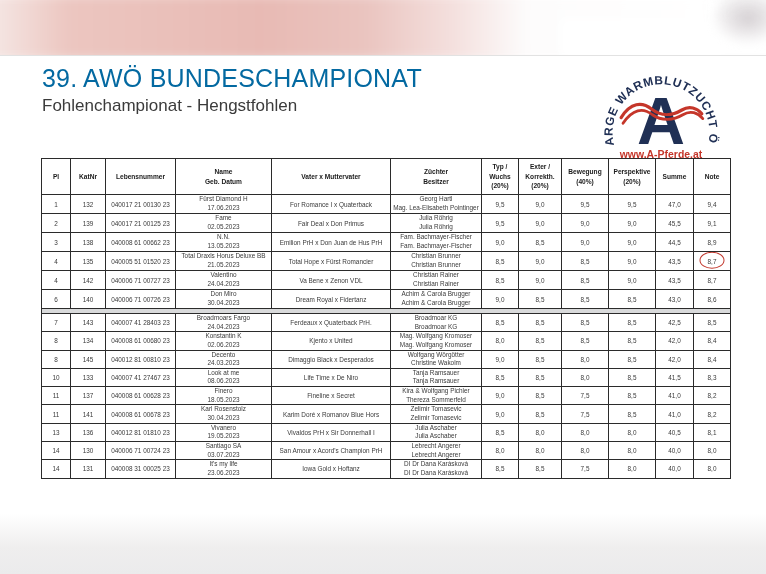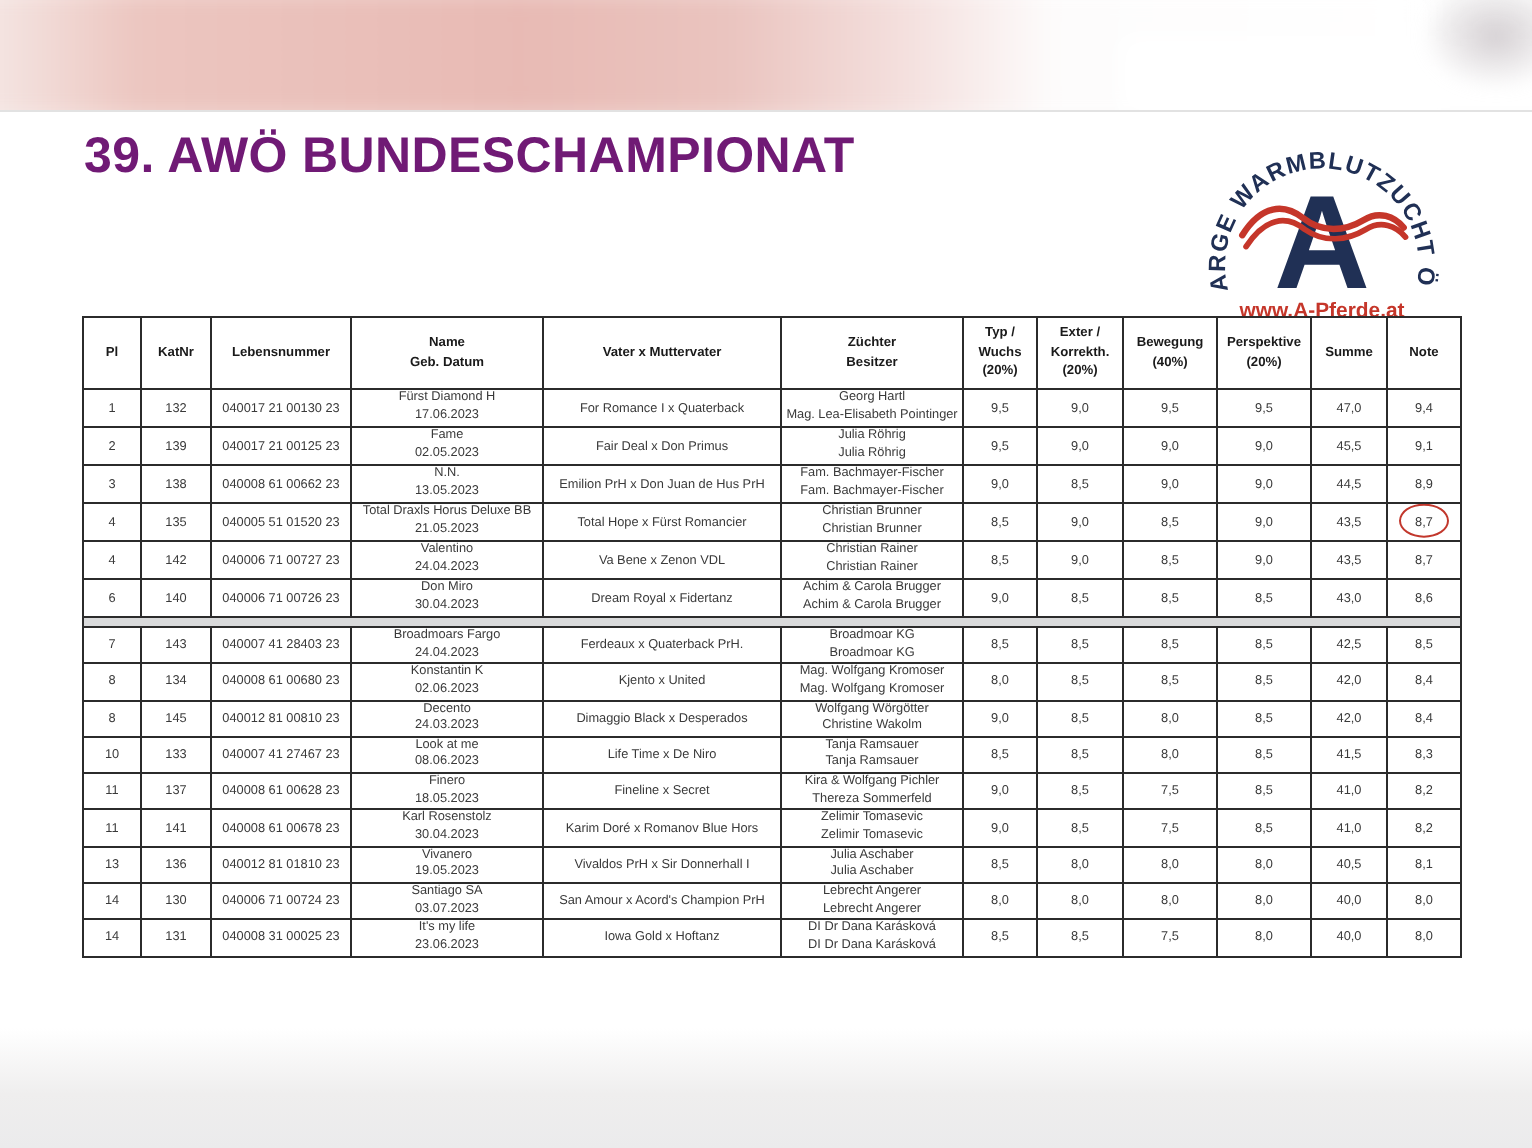--- a/index.html
+++ b/index.html
@@ -32,21 +32,21 @@
     background:#ffffff;filter:blur(6px);
   }
   
   .bottom-shade{
     position:absolute;left:0;bottom:0;width:766px;height:60px;
     background:linear-gradient(to bottom,rgba(255,255,255,0) 0%, #efeeee 55%, #ebebec 100%);
   }
   
   .title-block{position:absolute;left:42px;top:64px;}
   .title-block h1{
-    margin:0;font-size:25px;font-weight:bold;color:#701a75;letter-spacing:0.2px;
+    margin:0;font-size:25px;font-weight:normal;color:#0369a1;letter-spacing:0.2px;
   }
   .title-block .subtitle{
     margin-top:3px;font-size:17px;color:#3b3b3b;
   }
   .title-block .category{
     margin-top:3px;font-size:9.5px;color:#8e8e8e;letter-spacing:0.6px;
   }
   
   .logo{position:absolute;left:592px;top:54px;width:138px;height:112px;}
   
@@ -83,20 +83,21 @@
 <body>
 
 <div class="top-blur">
   <div class="blob-pink"></div>
   <div class="blob-white"></div>
   <div class="blob-gray"></div>
 </div>
 
 <div class="title-block">
   <h1>39. AWÖ BUNDESCHAMPIONAT</h1>
+  <div class="subtitle">Fohlenchampionat - Hengstfohlen</div>
 </div>
 
 <div class="logo">
   <svg width="138" height="112" viewBox="0 0 140 118">
     <defs>
       <path id="arcPath" d="M 21,97 A 51,51 0 1 1 119,97" fill="none"></path>
     </defs>
     <text font-size="12.5" font-weight="bold" fill="#203055" font-family="Liberation Sans, sans-serif" letter-spacing="0.8">
       <textPath href="#arcPath" startOffset="1" id="logo-arc-text">ARGE WARMBLUTZUCHT ÖSTERREICH</textPath>
     </text>

